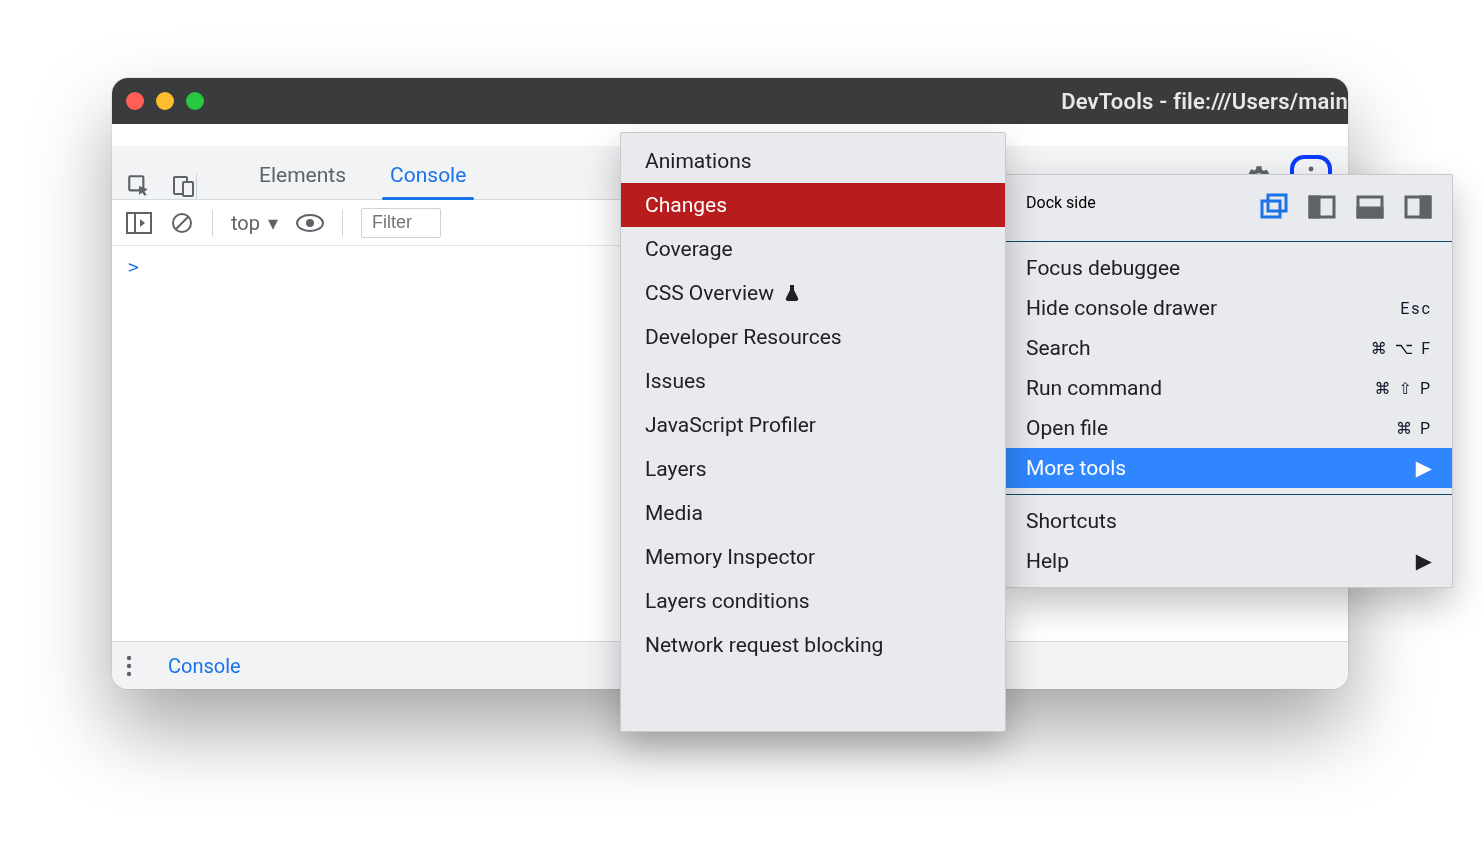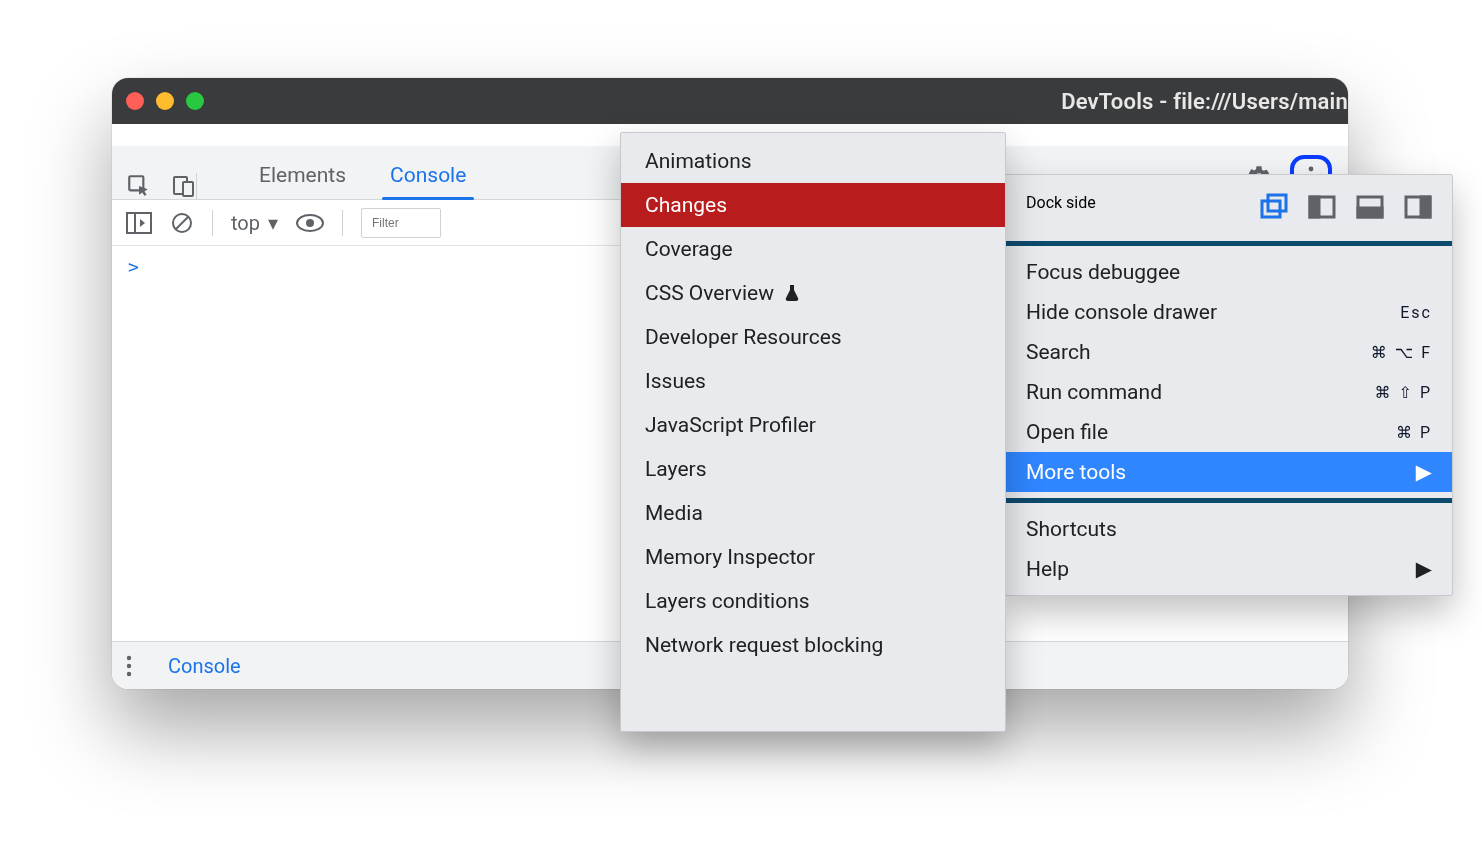--- a/index.html
+++ b/index.html
@@ -90,21 +90,21 @@
     gap: 18px;
     color:#5f6368;
     font-size: 20px;
   }
   .vbar { width:1px; height:26px; background:#d0d3d6; }
   .select-top { display:flex; align-items:center; gap:8px; }
   .filter-input {
     border: 1px solid #d0d3d6;
     height: 30px;
     padding: 0 10px;
-    font-size: 12px;
+    font-size: 18px;
     color:#5f6368;
     background:#fff;
     border-radius: 2px;
     width: 80px;
   }
 
   .console-body {
     position: relative;
     height: calc(100% - 46px - 54px - 46px - 48px);
     background: #fff;
@@ -140,21 +140,21 @@
     position: absolute;
     background:#e8eaed;
     border: 1px solid #c7cacd;
     box-shadow: 0 16px 36px rgba(0,0,0,0.25);
     border-radius: 2px;
   }
   .main-menu {
     left: 1005px; top: 174px;
     width: 448px;
   }
-  .menu-section { border-top: 5px solid #0c4a6e; padding: 6px 0; }
+  .menu-section { border-top: 1px solid #0c4a6e; padding: 6px 0; }
   .menu-section:first-child { border-top: none; }
   .menu-item {
     display:flex; align-items:center; justify-content:space-between;
     padding: 8px 20px;
     font-size: 21px;
     color:#202124;
   }
   .menu-item.highlight { background:#2f86ff; color:#ffffff; }
   .dock-row { display:flex; align-items:flex-start; justify-content:space-between; padding: 12px 20px 14px; }
   .dock-icons { display:flex; gap: 20px; align-items:center; }

